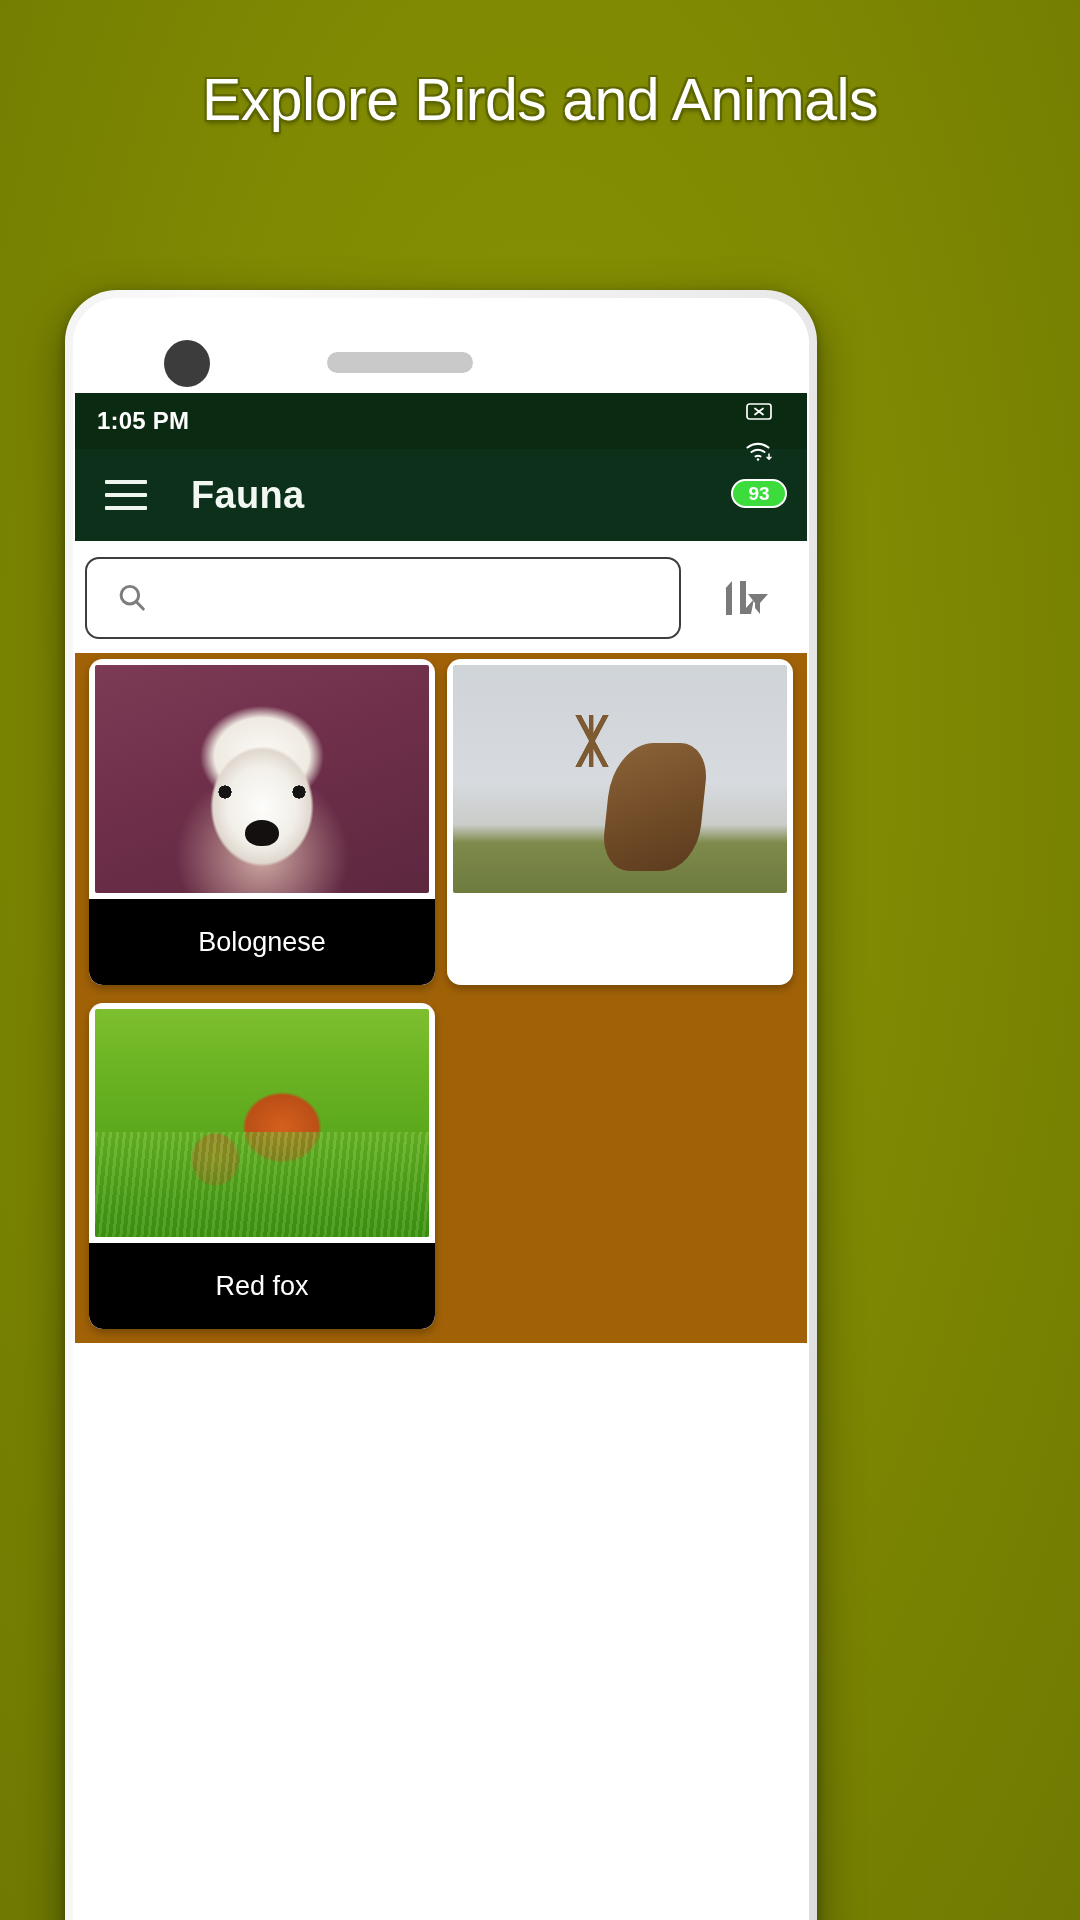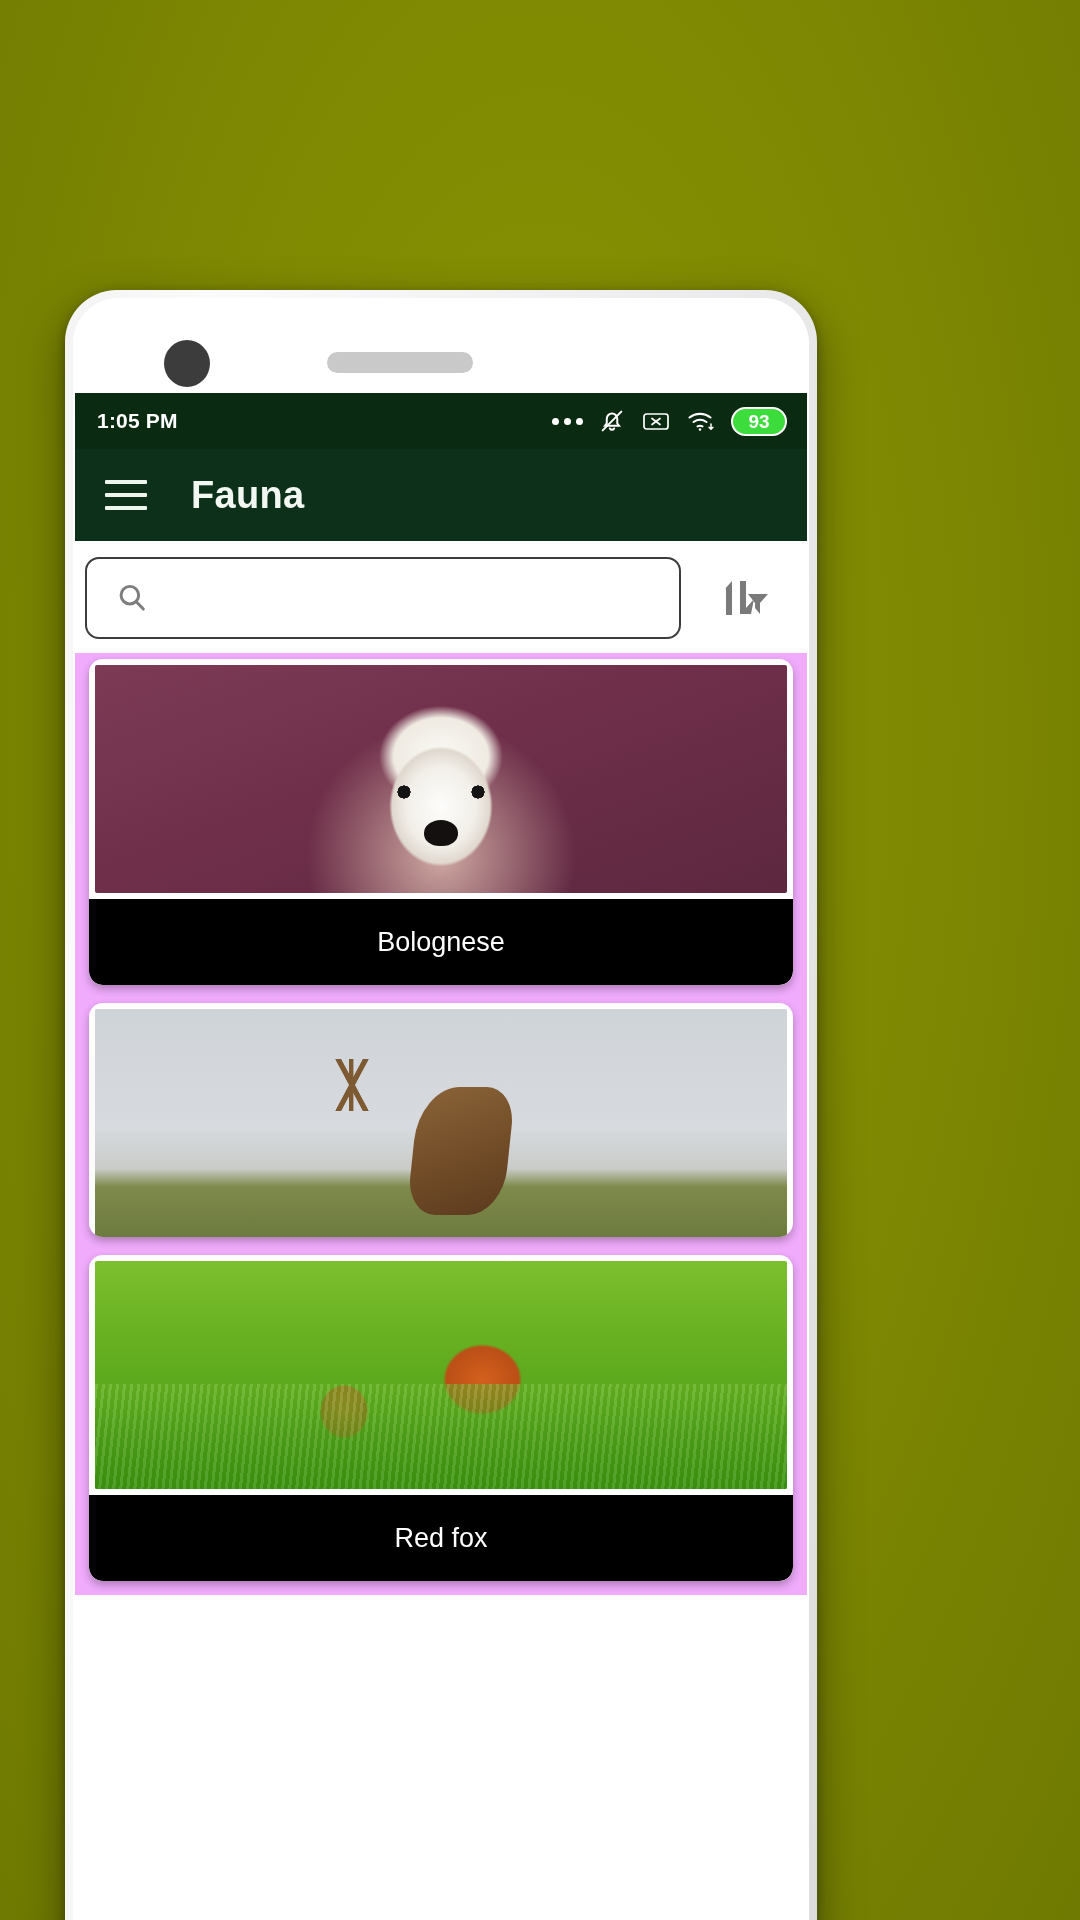--- a/index.html
+++ b/index.html
@@ -77,22 +77,22 @@
 
   
   .statusbar {
     height:56px;
     background:#0b2a12;
     display:flex; align-items:center;
     justify-content:space-between;
     padding:0 20px 0 22px;
     color:#ffffff;
   }
-  .clock { font-size:21px; font-weight:700; letter-spacing:.2px; }
-  .status-icons { display:flex; align-items:center; gap:15px; }
+  .clock { font-size:24px; font-weight:700; letter-spacing:.2px; }
+  .status-icons { display:flex; align-items:center; gap:15px;flex-direction:column; }
   .dots { display:flex; gap:5px; align-items:center; }
   .dots i { width:7px; height:7px; background:#fff; border-radius:50%; display:block; }
   .sicon { display:block; }
   .battery {
     width:56px; height:29px;
     border:2px solid #ffffff;
     border-radius:15px;
     position:relative;
     display:flex; align-items:center; justify-content:center;
     background:#3ddc3d;
@@ -142,24 +142,24 @@
   .search-input::placeholder { color:#9a9a9a; }
   .sortbtn {
     width:104px; height:82px;
     display:flex; align-items:center; justify-content:center;
     cursor:pointer;
   }
 
   
   .grid {
     display:grid;
-    grid-template-columns:1fr;
+    grid-template-columns:1fr 1fr;
     gap:18px 12px;
     padding:6px 14px 14px 14px;
-    background:#f0abfc;
+    background:#a16207;
   }
   .card {
     background:#ffffff;
     border-radius:14px;
     box-shadow:0 4px 9px rgba(0,0,0,.28);
     overflow:hidden;
     padding:6px 6px 0 6px;
     cursor:pointer;
   }
   .card-img {
@@ -248,20 +248,21 @@
     content:""; position:absolute; left:52%; top:30%;
     width:108px; height:86px;
     background:linear-gradient(150deg,#f7f4ef 0%, #8a5d35 48%, #f3efe8 80%);
     border-radius:34% 30% 26% 26%;
   }
 </style>
 </head>
 <body>
 
 <div class="promo">
+  <div>Explore Birds and Animals</div>
 </div>
 
 <div class="phone">
   <div class="phone-inner">
 
     <div class="bezel">
       <div class="camera"></div>
       <div class="speaker"></div>
     </div>
 

